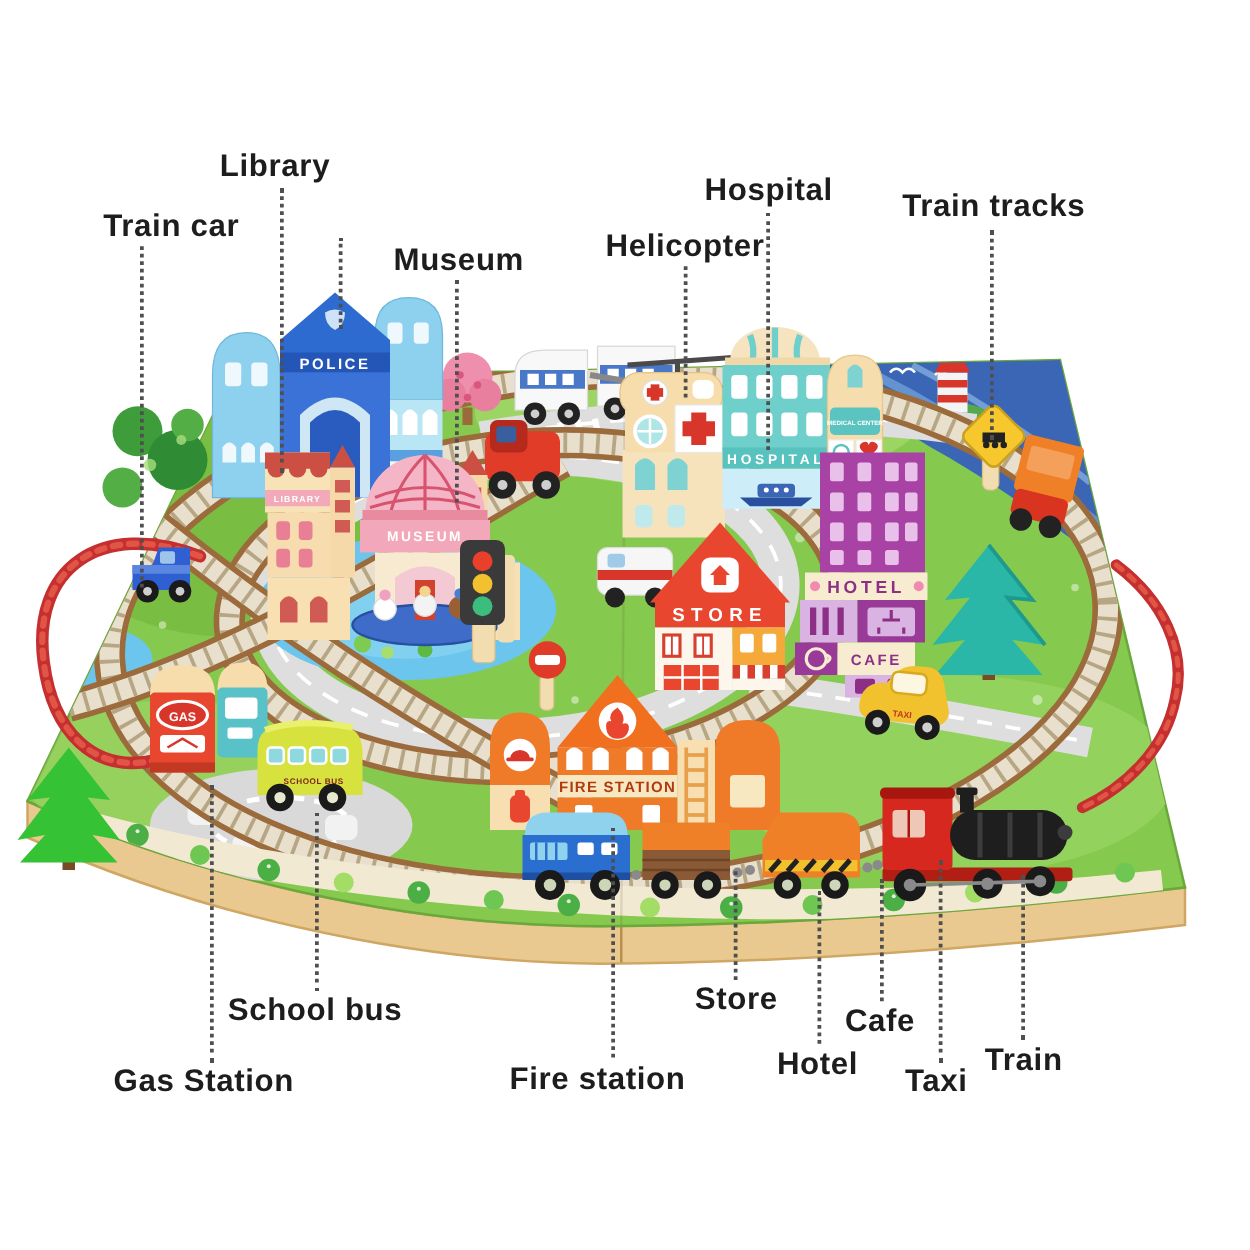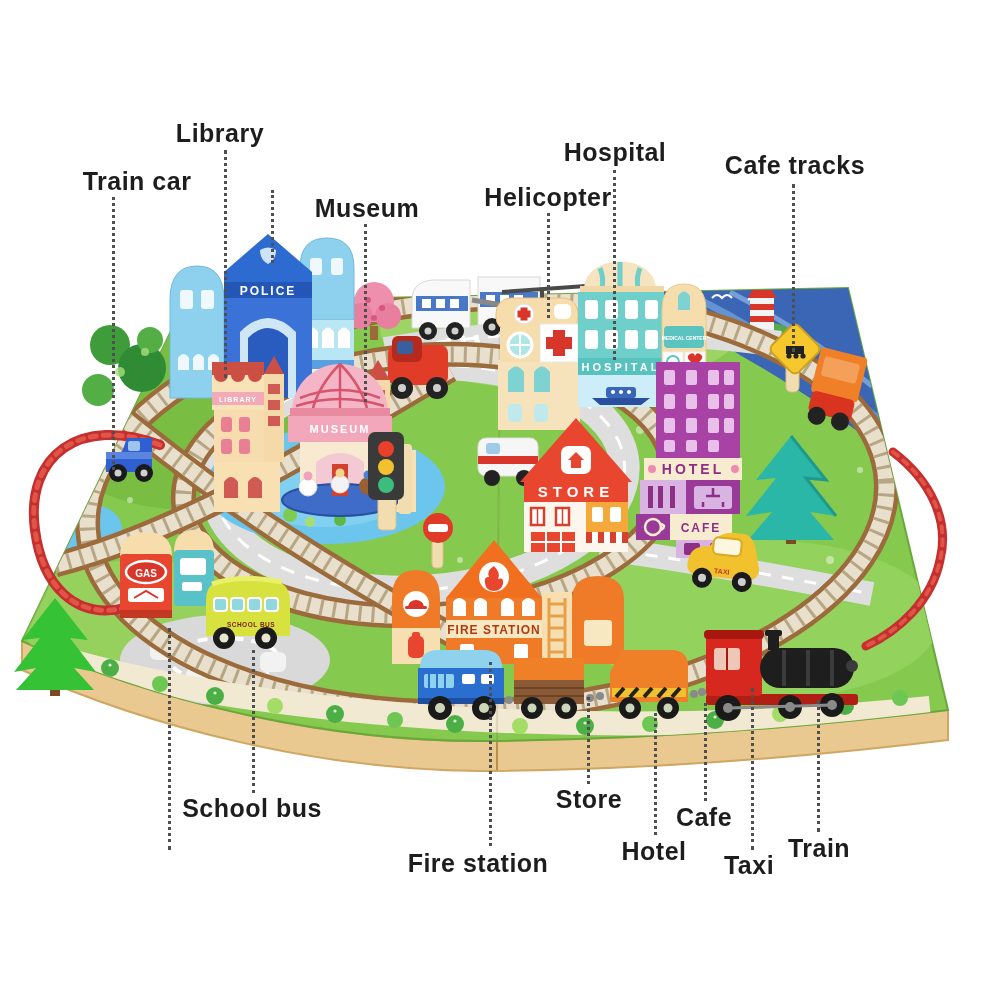--- a/index.html
+++ b/index.html
@@ -638,21 +638,22 @@
   <div class="leader" style="left:654px;top:713px;height:122px;"></div>
   <div class="leader" style="left:704px;top:703px;height:98px;"></div>
   <div class="leader" style="left:751px;top:688px;height:162px;"></div>
   <div class="leader" style="left:817px;top:700px;height:132px;"></div>
 
   <div class="callout" style="left:220px;top:119px;">Library</div>
   <div class="callout" style="left:137px;top:167px;">Train car</div>
   <div class="callout" style="left:367px;top:194px;">Museum</div>
   <div class="callout" style="left:548px;top:183px;">Helicopter</div>
   <div class="callout" style="left:615px;top:138px;">Hospital</div>
-  <div class="callout" style="left:795px;top:151px;">Cafe tracks</div>
+  <div class="callout" style="left:795px;top:151px;">Train tracks</div>
   <div class="callout" style="left:252px;top:794px;">School bus</div>
+  <div class="callout" style="left:163px;top:851px;">Gas Station</div>
   <div class="callout" style="left:478px;top:849px;">Fire station</div>
   <div class="callout" style="left:589px;top:785px;">Store</div>
   <div class="callout" style="left:654px;top:837px;">Hotel</div>
   <div class="callout" style="left:704px;top:803px;">Cafe</div>
   <div class="callout" style="left:749px;top:851px;">Taxi</div>
   <div class="callout" style="left:819px;top:834px;">Train</div>
 </div>
 
 </body></html>

